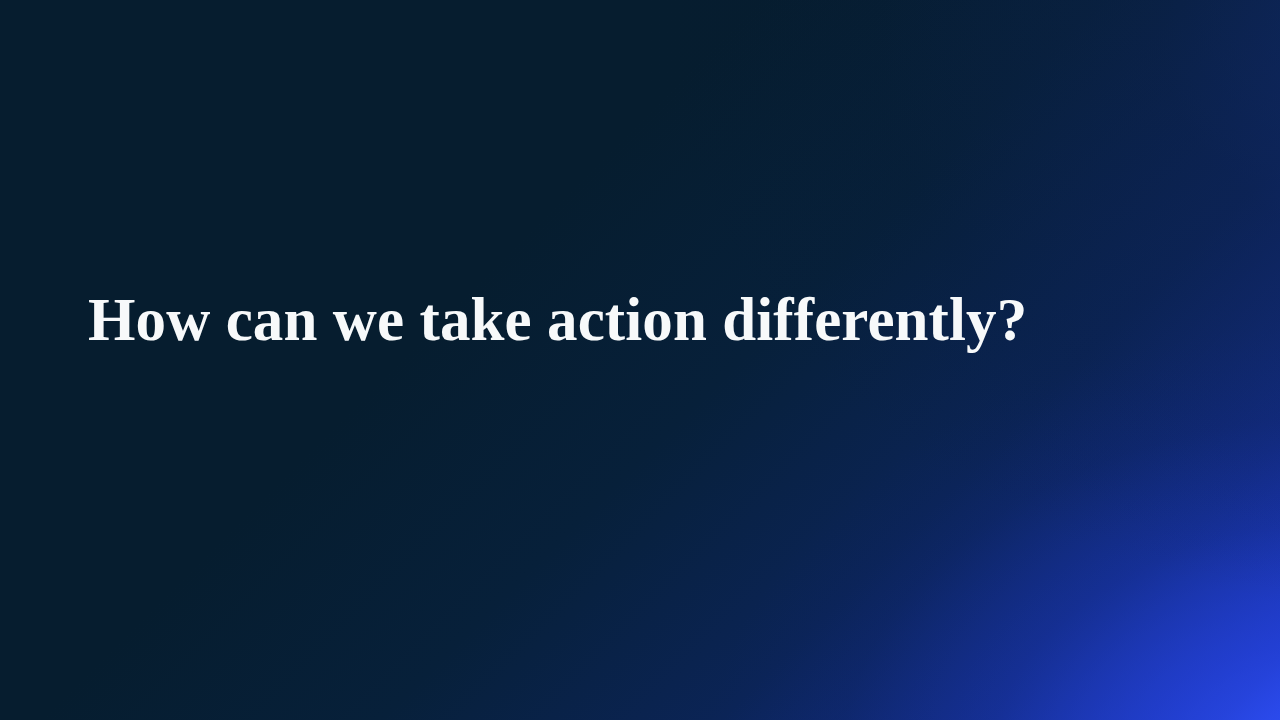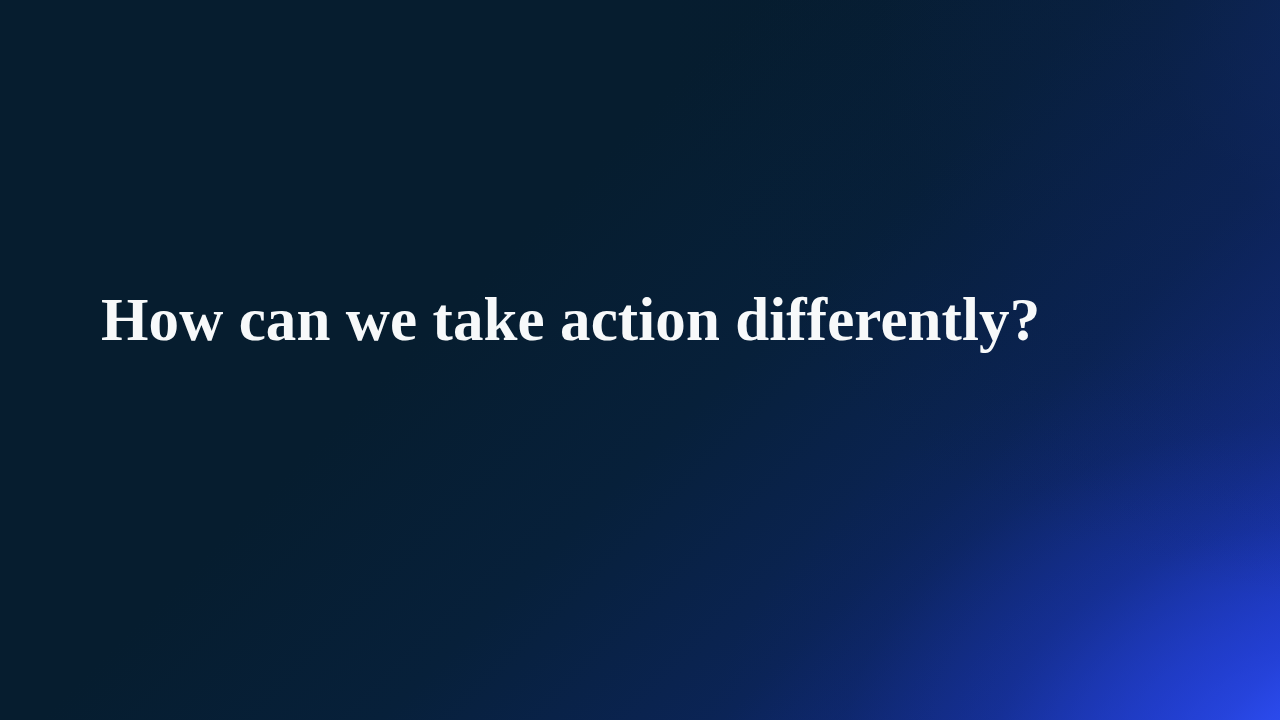--- a/index.html
+++ b/index.html
@@ -94,21 +94,21 @@
   }
 
   .headline {
     font-family: "Liberation Serif", "DejaVu Serif", serif;
     font-weight: 700;
     font-size: 61px;
     line-height: 1.1;
     letter-spacing: 0.1px;
     color: #f7f9fa;
     white-space: nowrap;
-    margin: 13px;
+    margin: 0;
     transform: translateY(-40px);
     text-rendering: optimizeLegibility;
   }
 </style>
 </head>
 <body>
 
 <div id="slide">
 
   <div class="bg-layer-base"></div>

